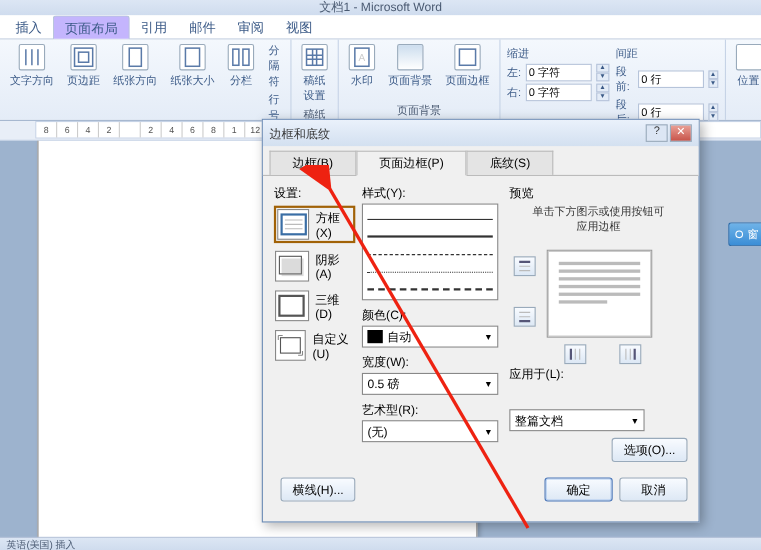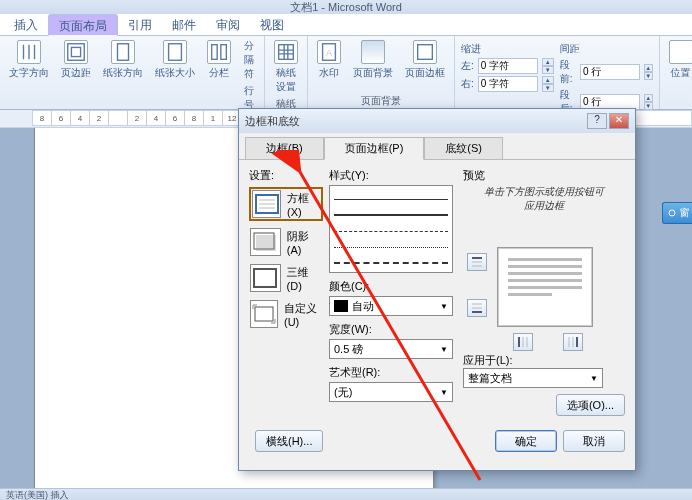--- a/index.html
+++ b/index.html
@@ -68,29 +68,29 @@
 .style-list .line-sample { height: 10px; border-bottom: 1px solid #333; margin-bottom: 6px; }
 .style-list .dash { border-bottom-style: dashed; }
 .style-list .dot { border-bottom-style: dotted; }
 .combo { width: 124px; height: 20px; background: #fff; border: 1px solid #888; display: flex; align-items: center; padding: 0 4px; font-size: 11px; cursor: pointer; margin-bottom: 6px; }
 .combo .arrow { margin-left: auto; font-size: 8px; }
 .color-combo .swatch { width: 14px; height: 12px; background: #000; margin-right: 4px; }
 
 
 .col-preview { flex: 1; }
 .col-preview .head { font-size: 11px; margin-bottom: 2px; }
-.preview-hint { font-size: 10px; text-align: center; color: #333; margin-bottom: 24px; font-style: italic; }
+.preview-hint { font-size: 10px; text-align: center; color: #333; margin-bottom: 4px; }
 .preview-box { position: relative; height: 110px; }
 .preview-page { position: absolute; left: 34px; top: 10px; width: 96px; height: 80px; background: #fff; border: 1px solid #999; box-shadow: 0 0 0 1px #ccc inset; padding: 10px; }
 .preview-page .pline { height: 3px; background: #bbb; margin-bottom: 4px; }
 .edge-btn { position: absolute; width: 20px; height: 18px; background: linear-gradient(#f8fbff,#dde8f5); border: 1px solid #9ab; cursor: pointer; display:flex; align-items:center; justify-content:center; }
 .edge-btn svg { width:12px; height:12px; }
 
 .apply-row { margin-top: 6px; font-size: 11px; }
-.apply-row .combo { width: 140px; }
+.apply-row .combo { width: 123px; margin-top: 24px; }
 
 .dlg-footer { padding: 6px 10px 18px; display: flex; align-items: center; }
 .dlg-footer .left-btn { }
 .dlg-footer .spacer { flex: 1; }
 .btn { min-width: 62px; height: 22px; background: linear-gradient(#f8fbff,#dde8f5); border: 1px solid #9ab; border-radius: 3px; font-size: 11px; cursor: pointer; margin-left: 6px; padding: 0 10px; }
 .btn.primary { border: 1px solid #4a76b8; box-shadow: 0 0 0 1px #aecaf0 inset; }
 
 
 .arrow-svg { position: absolute; left: 270px; top: 150px; pointer-events: none; z-index: 50; }
 

